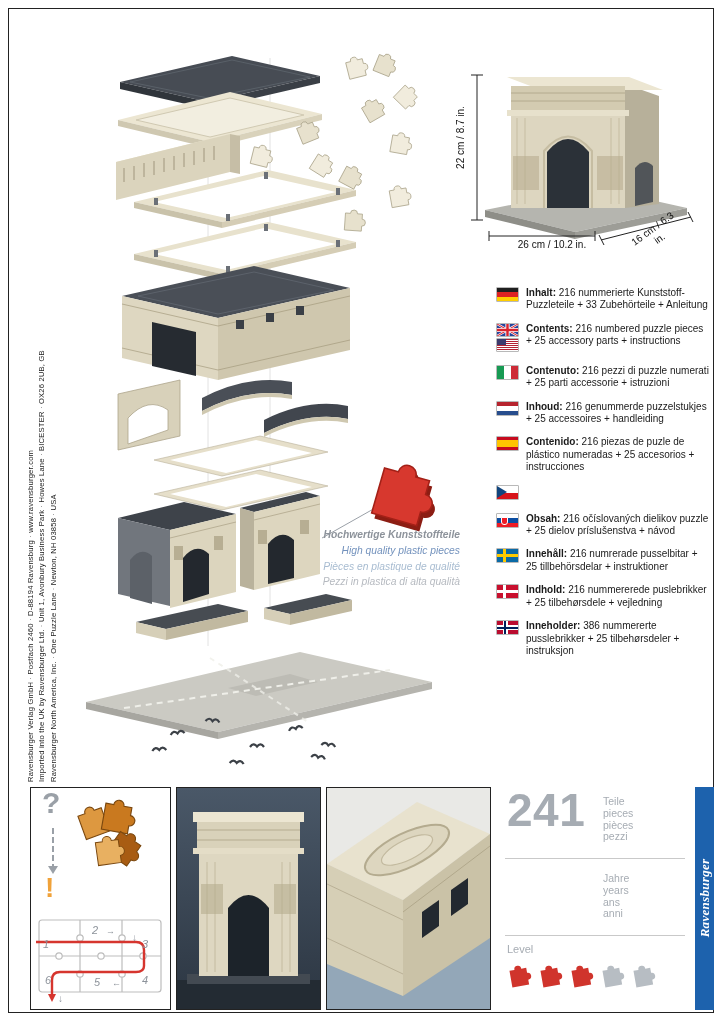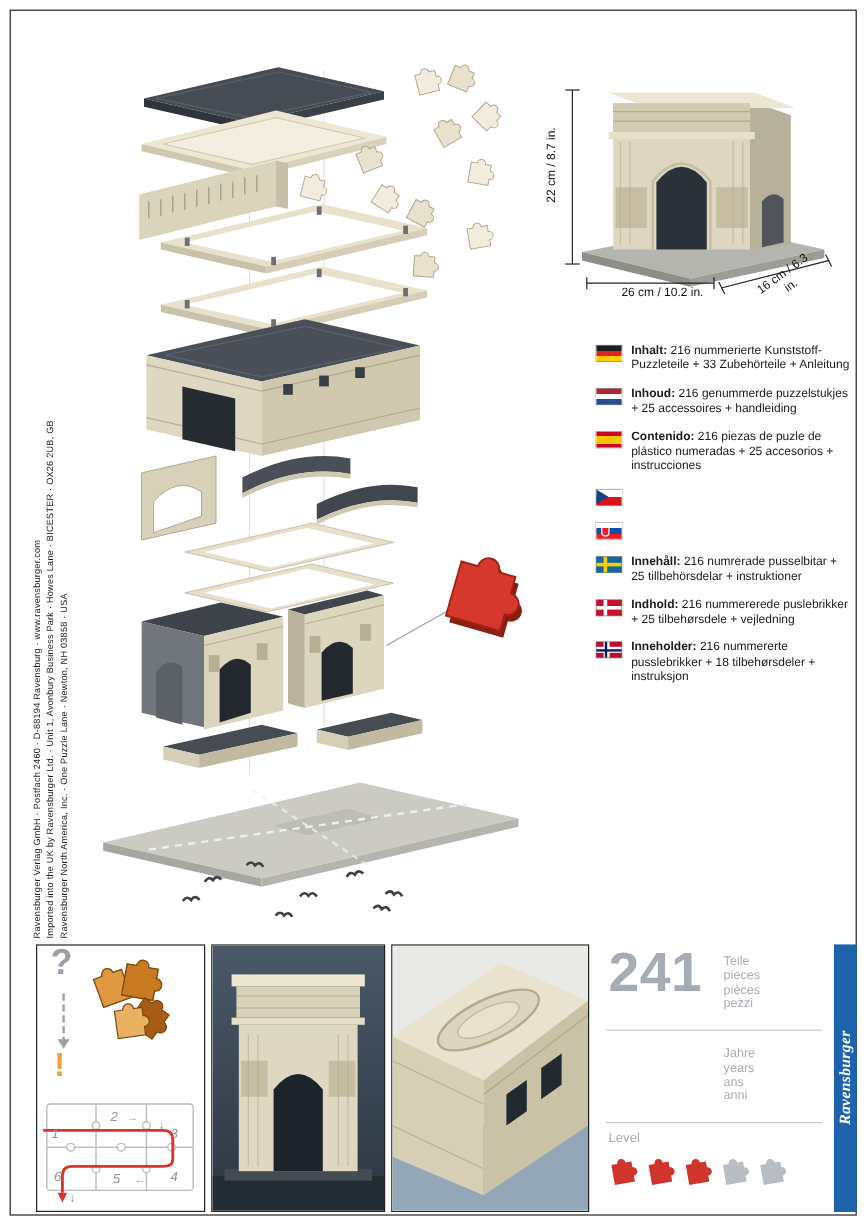--- a/index.html
+++ b/index.html
@@ -279,67 +279,95 @@
   <div class="dim dim-d">16 cm / 6.3 in.</div>
 
   <svg class="abs" style="left:320px;top:438px;" width="145" height="112" viewBox="0 0 145 112">
     <line x1="2" y1="100" x2="80" y2="56" stroke="#9aa0a7" stroke-width="1"></line>
     <g transform="translate(66,6) rotate(16) scale(2.6)">
       <path d="M2 9 h5.5 a3.4 3.4 0 1 1 7 0 h5.5 v5.5 a3.4 3.4 0 1 1 0 7 v5.5 h-18 z" fill="#8c1d13" transform="translate(1.6,1.8)"></path>
       <path d="M2 9 h5.5 a3.4 3.4 0 1 1 7 0 h5.5 v5.5 a3.4 3.4 0 1 1 0 7 v5.5 h-18 z" fill="#d7382e" stroke="#a32017" stroke-width=".6"></path>
     </g>
   </svg>
 
+  <div class="quality">
+    <div class="q1">Hochwertige Kunststoffteile</div>
+    <div class="q2">High quality plastic pieces</div>
+    <div class="q3">Pièces en plastique de qualité</div>
+    <div class="q4">Pezzi in plastica di alta qualità</div>
+  </div>
 
   <ul class="languages">
     <li class="lang">
       <span class="flagcol">
           <span class="flag flag-de"></span>
         </span>
       <p><b>Inhalt:</b> <span>216 nummerierte Kunststoff-Puzzleteile + 33 Zubehörteile + Anleitung</span></p>
     </li>
     <li class="lang">
       <span class="flagcol">
+        <span class="flag flag-uk">
+          <svg viewBox="0 0 60 36" preserveAspectRatio="none">
+              <rect width="60" height="36" fill="#26439c"></rect>
+            <path d="M0,0 60,36 M60,0 0,36" stroke="#fff" stroke-width="7"></path>
+            <path d="M0,0 60,36 M60,0 0,36" stroke="#d8232e" stroke-width="3"></path>
+            <path d="M30,0 V36 M0,18 H60" stroke="#fff" stroke-width="12"></path>
+            <path d="M30,0 V36 M0,18 H60" stroke="#d8232e" stroke-width="7"></path>
+            </svg>
+        </span>
+        <span class="flag flag-us"></span>
+      </span>
+      <p><b>Contents:</b> <span>216 numbered puzzle pieces + 25 accessory parts + instructions</span></p>
+    </li>
+    <li class="lang">
+      <span class="flagcol">
+          <span class="flag flag-it"></span>
+        </span>
+      <p><b>Contenuto:</b> <span>216 pezzi di puzzle numerati + 25 parti accessorie + istruzioni</span></p>
+    </li>
+    <li class="lang">
+      <span class="flagcol">
           <span class="flag flag-nl"></span>
         </span>
       <p><b>Inhoud:</b> <span>216 genummerde puzzelstukjes + 25 accessoires + handleiding</span></p>
     </li>
     <li class="lang">
       <span class="flagcol">
           <span class="flag flag-es"></span>
         </span>
       <p><b>Contenido:</b> <span>216 piezas de puzle de plástico numeradas + 25 accesorios + instrucciones</span></p>
     </li>
     <li class="lang">
       <span class="flagcol">
           <span class="flag flag-cz"></span>
         </span>
     </li>
     <li class="lang">
       <span class="flagcol">
           <span class="flag flag-sk"></span>
         </span>
+      <p><b>Obsah:</b> <span>216 očíslovaných dielikov puzzle + 25 dielov príslušenstva + návod</span></p>
     </li>
     <li class="lang">
       <span class="flagcol">
           <span class="flag flag-se"></span>
         </span>
       <p><b>Innehåll:</b> <span>216 numrerade pusselbitar + 25 tillbehörsdelar + instruktioner</span></p>
     </li>
     <li class="lang">
       <span class="flagcol">
           <span class="flag flag-dk"></span>
         </span>
       <p><b>Indhold:</b> <span>216 nummererede puslebrikker + 25 tilbehørsdele + vejledning</span></p>
     </li>
     <li class="lang">
       <span class="flagcol">
           <span class="flag flag-no"></span>
         </span>
-      <p><b>Inneholder:</b> <span>216 nummererte pusslebrikker + 18 tilbehørsdeler + instruksjon</span></p>
+      <p><b>Inneholder:</b> <span>386 nummererte pusslebrikker + 25 tilbehørsdeler + instruksjon</span></p>
     </li>
   </ul>
 
   <div class="panel" id="panel-howto">
     <div class="q-mark">?</div>
     <svg class="pieces-cluster" width="100" height="82" viewBox="0 0 100 82">
       <g stroke="#7a470e" stroke-width=".7">
         <path d="M2 8 h5 a3.2 3.2 0 1 1 6.5 0 h5 v5 a3.2 3.2 0 1 1 0 6.5 v5 h-16.5 z" fill="#dd9840" transform="translate(6,16) rotate(-20) scale(1.5)"></path>
         <path d="M2 8 h5 a3.2 3.2 0 1 1 6.5 0 h5 v5 a3.2 3.2 0 1 1 0 6.5 v5 h-16.5 z" fill="#c9791f" transform="translate(40,0) rotate(10) scale(1.6)"></path>
         <path d="M2 8 h5 a3.2 3.2 0 1 1 6.5 0 h5 v5 a3.2 3.2 0 1 1 0 6.5 v5 h-16.5 z" fill="#a85c13" transform="translate(60,30) rotate(35) scale(1.5)"></path>

